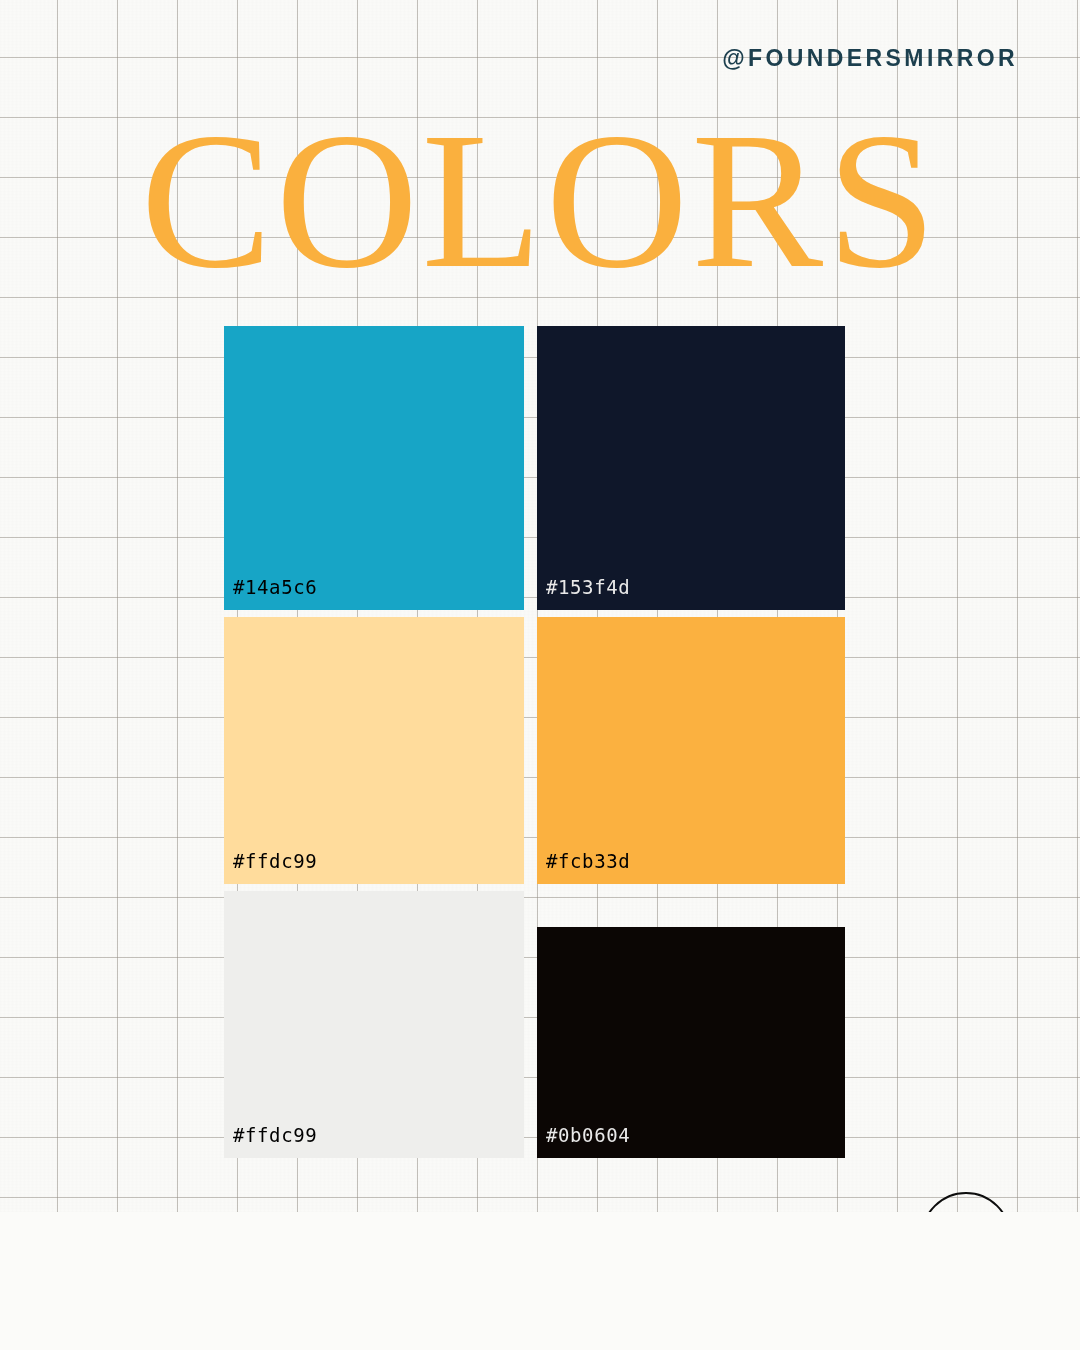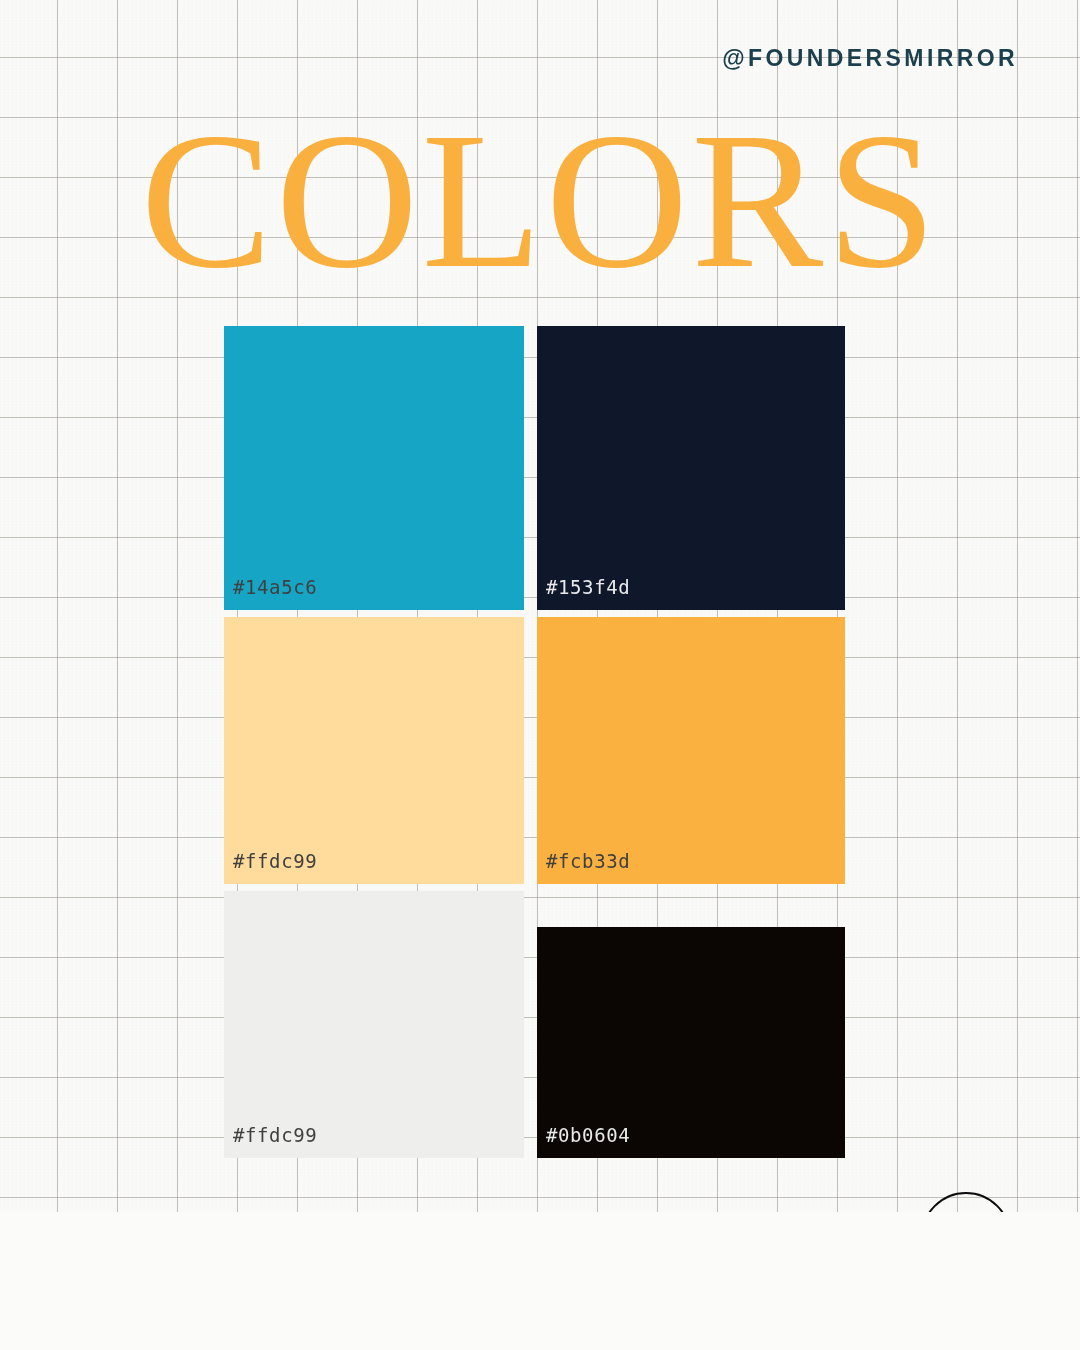--- a/index.html
+++ b/index.html
@@ -92,21 +92,21 @@
   }
   .swatch-label {
     position: absolute;
     left: 9px;
     bottom: 12px;
     font-family: "DejaVu Sans Mono", "Liberation Mono", monospace;
     font-size: 19px;
     letter-spacing: 0.6px;
     white-space: nowrap;
   }
-  .label-dark { color: #404040; }
+  .label-dark { color: #000000; }
   .label-light { color: #e9e9e9; }
 
   
   #next-button {
     position: absolute;
     left: 921px;
     top: 1192px;
     width: 90px;
     height: 90px;
     border: 2.2px solid #0d0d0d;

